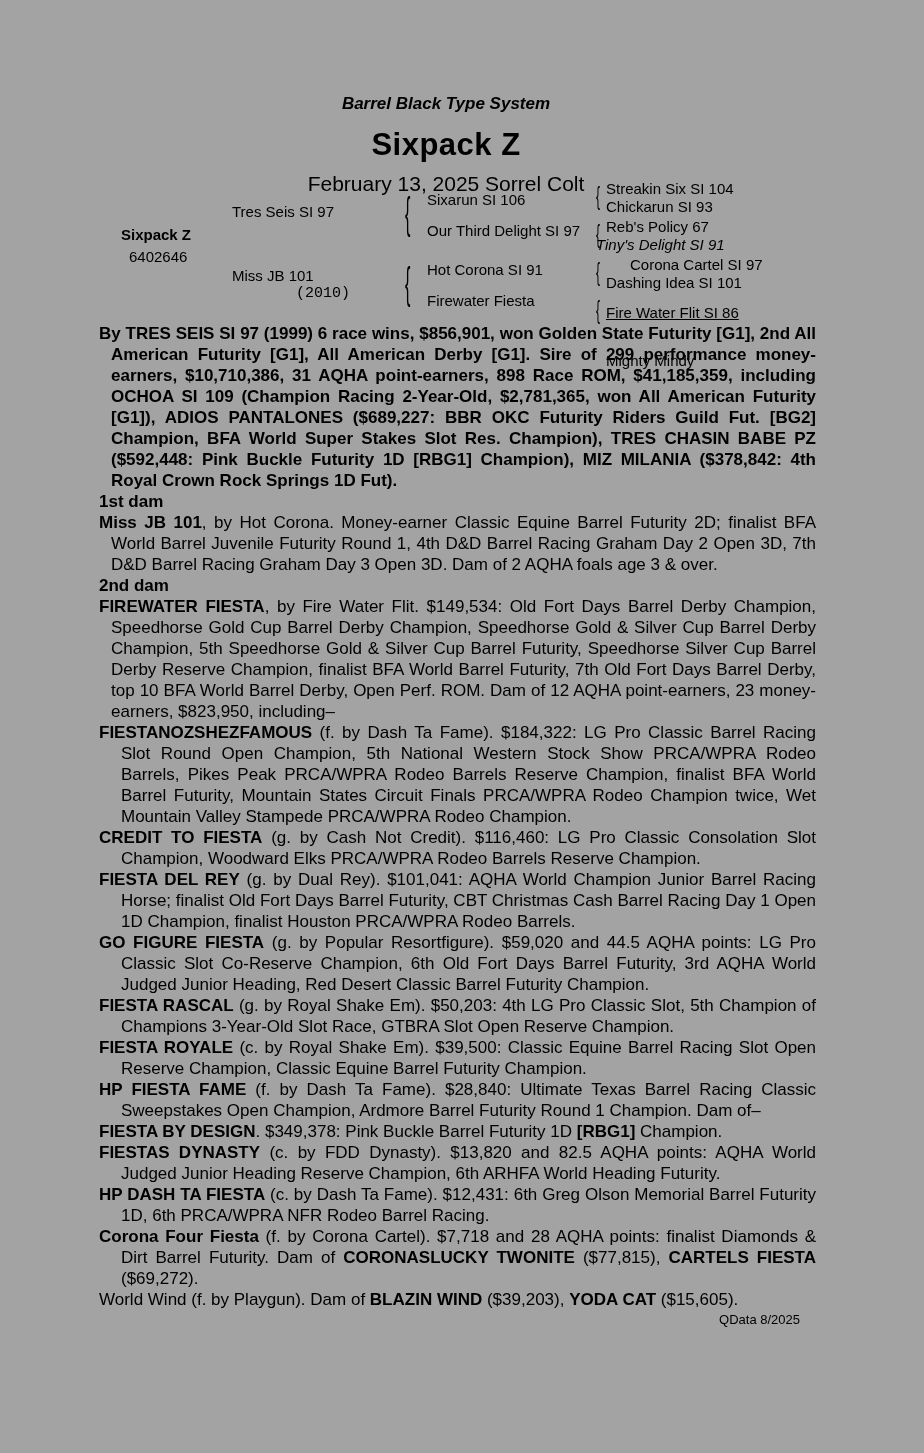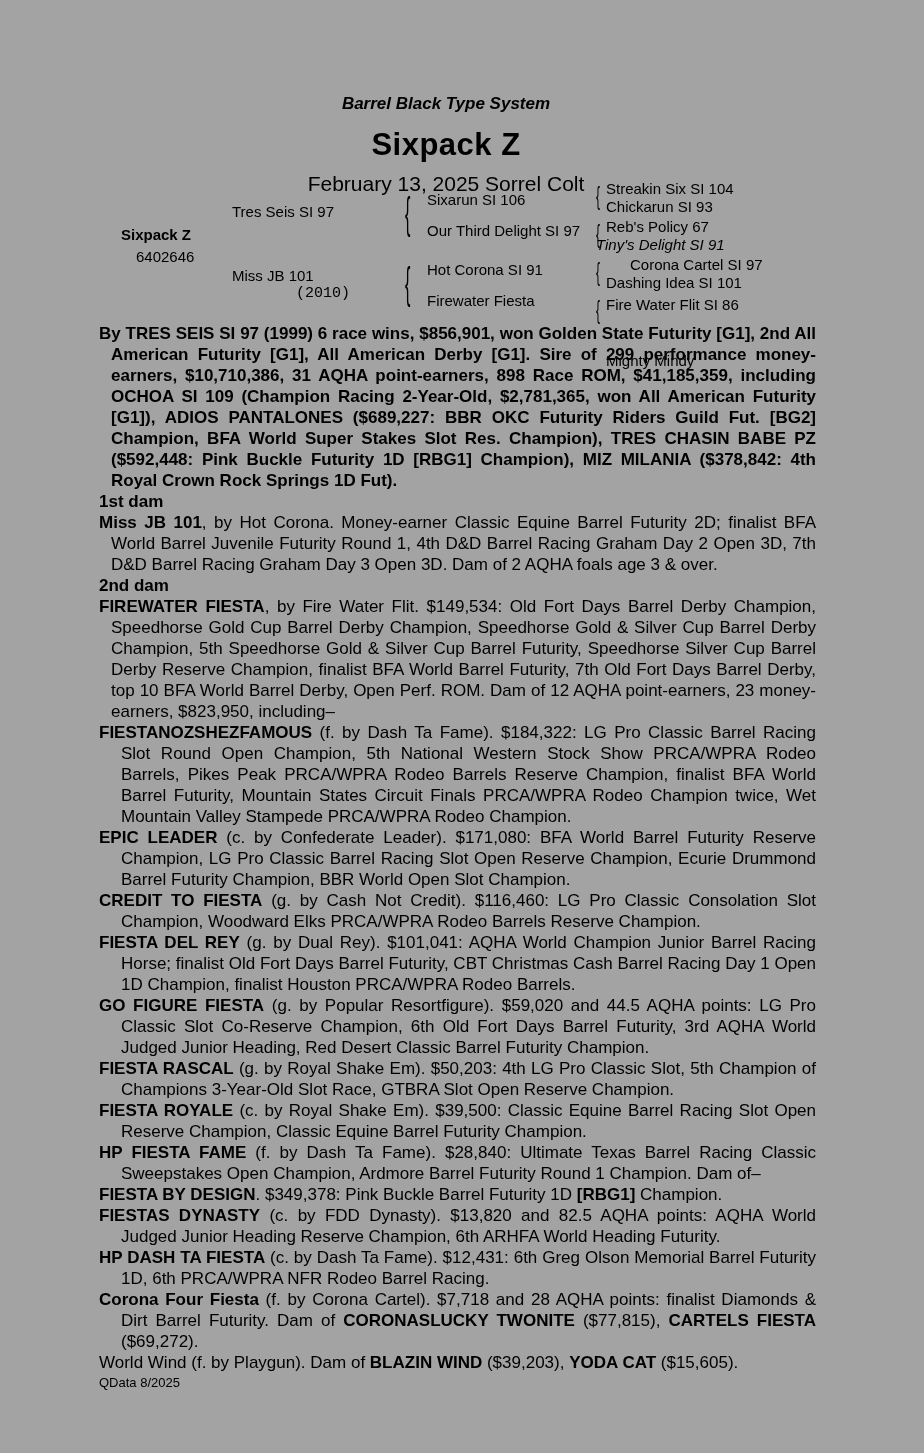--- a/index.html
+++ b/index.html
@@ -24,35 +24,35 @@
 
   
   .body-text { position:absolute; left:99px; top:323px; width:717px; font-size:17px; line-height:21px; }
   .body-text p { margin:0; }
   .para  { text-align:justify; }
   .hang0 { padding-left:12px; text-indent:-12px; }
   .hang1 { margin-left:19px; padding-left:22px; text-indent:-22px; }
   .hang2 { margin-left:31px; padding-left:22px; text-indent:-22px; }
   .heading { font-weight:bold; }
   .b { font-weight:bold; }
-  .footer { text-align:left; padding-right:16px; font-size:13px; line-height:16px; margin-top:2px; }
+  .footer { text-align:right; padding-right:16px; font-size:13px; line-height:16px; margin-top:2px; }
 </style>
 </head>
 <body>
 
 <div class="page">
 
   <div class="hdr">
     <div class="sys">Barrel Black Type System</div>
     <div class="hname">Sixpack Z</div>
     <div class="foal">February 13, 2025 Sorrel Colt</div>
   </div>
 
   <div class="node subj" style="left:121px; top:227px;">Sixpack Z</div>
-  <div class="node" style="left:136px; top:249px;">6402646</div>
+  <div class="node" style="left:129px; top:249px;">6402646</div>
 
   <div class="node" style="left:232px; top:204px;">Tres Seis SI 97</div>
   <div class="node" style="left:232px; top:268px;">Miss JB 101</div>
   <div class="node" style="left:296px; top:286px;font-family:Liberation Mono, monospace;">(2010)</div>
 
   <span class="brace2" style="left:405px; top:203px;">{</span>
   <span class="brace2" style="left:405px; top:273px;">{</span>
 
   <div class="node" style="left:427px; top:192px;">Sixarun SI 106</div>
   <div class="node" style="left:427px; top:223px;">Our Third Delight SI 97</div>
@@ -65,31 +65,30 @@
 
   <span class="brace3" style="left:596px; top:226px;">{</span>
   <div class="node" style="left:606px; top:219px;">Reb's Policy 67</div>
   <div class="node" style="left:596px; top:237px;font-style:italic;">Tiny's Delight SI 91</div>
 
   <span class="brace3" style="left:596px; top:264px;">{</span>
   <div class="node" style="left:606px; top:257px;margin-left:24px;">Corona Cartel SI 97</div>
   <div class="node" style="left:606px; top:275px;">Dashing Idea SI 101</div>
 
   <span class="brace3" style="left:596px; top:302px;">{</span>
-  <div class="node" style="left:606px; top:297px;">Fire Water Flit SI 86</div>
+  <div class="node" style="left:606px; top:305px;text-decoration:underline;">Fire Water Flit SI 86</div>
   <div class="node" style="left:606px; top:313px;margin-top:40px;">Mighty Mindy</div>
 
   <div class="body-text">
       <p class="para hang0"><span class="b">By TRES SEIS SI 97 (1999) 6 race wins, $856,901, won Golden State Futurity [G1], 2nd All American Futurity [G1], All American Derby [G1]. Sire of 299 performance money-earners, $10,710,386, 31 AQHA point-earners, 898 Race ROM, $41,185,359, including OCHOA SI 109 (Champion Racing 2-Year-Old, $2,781,365, won All American Futurity [G1]), ADIOS PANTALONES ($689,227: BBR OKC Futurity Riders Guild Fut. [BG2] Champion, BFA World Super Stakes Slot Res. Champion), TRES CHASIN BABE PZ ($592,448: Pink Buckle Futurity 1D [RBG1] Champion), MIZ MILANIA ($378,842: 4th Royal Crown Rock Springs 1D Fut).</span></p>
       <p class="heading"><span class="b">1st dam</span></p>
       <p class="para hang0"><span class="b">Miss JB 101</span><span>, by Hot Corona. Money-earner Classic Equine Barrel Futurity 2D; finalist BFA World Barrel Juvenile Futurity Round 1, 4th D&amp;D Barrel Racing Graham Day 2 Open 3D, 7th D&amp;D Barrel Racing Graham Day 3 Open 3D. Dam of 2 AQHA foals age 3 &amp; over.</span></p>
       <p class="heading"><span class="b">2nd dam</span></p>
       <p class="para hang0"><span class="b">FIREWATER FIESTA</span><span>, by Fire Water Flit. $149,534: Old Fort Days Barrel Derby Champion, Speedhorse Gold Cup Barrel Derby Champion, Speedhorse Gold &amp; Silver Cup Barrel Derby Champion, 5th Speedhorse Gold &amp; Silver Cup Barrel Futurity, Speedhorse Silver Cup Barrel Derby Reserve Champion, finalist BFA World Barrel Futurity, 7th Old Fort Days Barrel Derby, top 10 BFA World Barrel Derby, Open Perf. ROM. Dam of 12 AQHA point-earners, 23 money-earners, $823,950, including–</span></p>
       <p class="para hang1"><span class="b">FIESTANOZSHEZFAMOUS</span><span> (f. by Dash Ta Fame). $184,322: LG Pro Classic Barrel Racing Slot Round Open Champion, 5th National Western Stock Show PRCA/WPRA Rodeo Barrels, Pikes Peak PRCA/WPRA Rodeo Barrels Reserve Champion, finalist BFA World Barrel Futurity, Mountain States Circuit Finals PRCA/WPRA Rodeo Champion twice, Wet Mountain Valley Stampede PRCA/WPRA Rodeo Champion.</span></p>
-      <p class="para hang1"><span class="b">EPIC LEADER</span><span> (c. by Confederate Leader). $171,080: BFA World Barrel Futurity Reserve Champion, LG Pro Classic Barrel Racing Slot Open Reserve Champion, Ecurie Drummond Barrel Futurity Champion, BBR World Open Slot Champion.</span></p>
       <p class="para hang1"><span class="b">CREDIT TO FIESTA</span><span> (g. by Cash Not Credit). $116,460: LG Pro Classic Consolation Slot Champion, Woodward Elks PRCA/WPRA Rodeo Barrels Reserve Champion.</span></p>
       <p class="para hang1"><span class="b">FIESTA DEL REY</span><span> (g. by Dual Rey). $101,041: AQHA World Champion Junior Barrel Racing Horse; finalist Old Fort Days Barrel Futurity, CBT Christmas Cash Barrel Racing Day 1 Open 1D Champion, finalist Houston PRCA/WPRA Rodeo Barrels.</span></p>
       <p class="para hang1"><span class="b">GO FIGURE FIESTA</span><span> (g. by Popular Resortfigure). $59,020 and 44.5 AQHA points: LG Pro Classic Slot Co-Reserve Champion, 6th Old Fort Days Barrel Futurity, 3rd AQHA World Judged Junior Heading, Red Desert Classic Barrel Futurity Champion.</span></p>
       <p class="para hang1"><span class="b">FIESTA RASCAL</span><span> (g. by Royal Shake Em). $50,203: 4th LG Pro Classic Slot, 5th Champion of Champions 3-Year-Old Slot Race, GTBRA Slot Open Reserve Champion.</span></p>
       <p class="para hang1"><span class="b">FIESTA ROYALE</span><span> (c. by Royal Shake Em). $39,500: Classic Equine Barrel Racing Slot Open Reserve Champion, Classic Equine Barrel Futurity Champion.</span></p>
       <p class="para hang1"><span class="b">HP FIESTA FAME</span><span> (f. by Dash Ta Fame). $28,840: Ultimate Texas Barrel Racing Classic Sweepstakes Open Champion, Ardmore Barrel Futurity Round 1 Champion. Dam of–</span></p>
       <p class="para hang2"><span class="b">FIESTA BY DESIGN</span><span>. $349,378: Pink Buckle Barrel Futurity 1D </span><span class="b">[RBG1]</span><span> Champion.</span></p>
       <p class="para hang1"><span class="b">FIESTAS DYNASTY</span><span> (c. by FDD Dynasty). $13,820 and 82.5 AQHA points: AQHA World Judged Junior Heading Reserve Champion, 6th ARHFA World Heading Futurity.</span></p>
       <p class="para hang1"><span class="b">HP DASH TA FIESTA</span><span> (c. by Dash Ta Fame). $12,431: 6th Greg Olson Memorial Barrel Futurity 1D, 6th PRCA/WPRA NFR Rodeo Barrel Racing.</span></p>
       <p class="para hang1"><span class="b">Corona Four Fiesta</span><span> (f. by Corona Cartel). $7,718 and 28 AQHA points: finalist Diamonds &amp; Dirt Barrel Futurity. Dam of </span><span class="b">CORONASLUCKY TWONITE</span><span> ($77,815), </span><span class="b">CARTELS FIESTA</span><span> ($69,272).</span></p>

